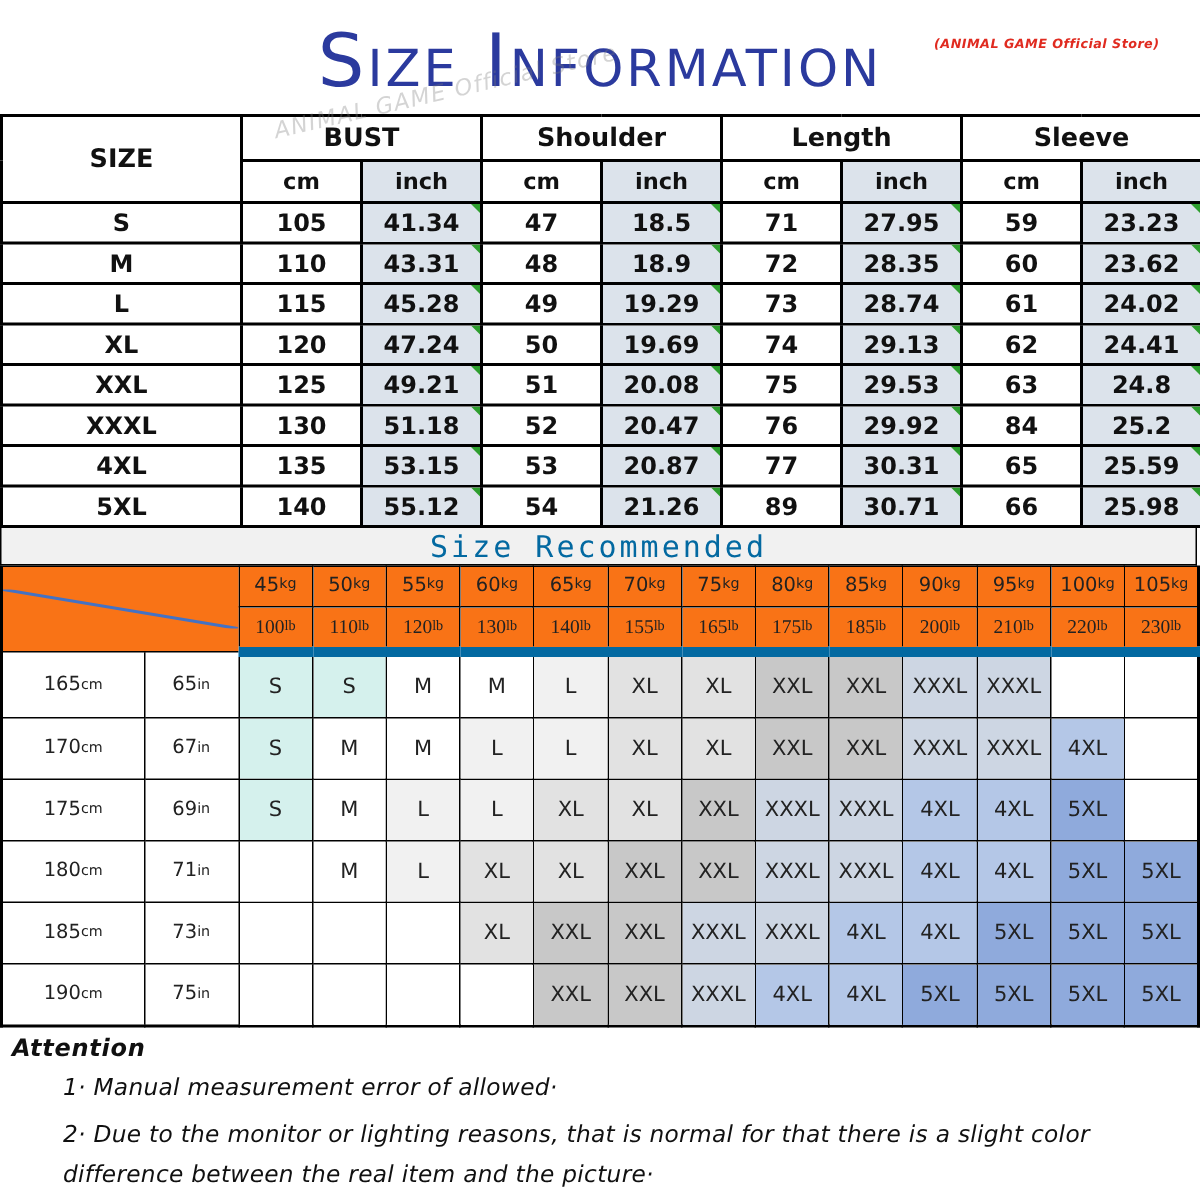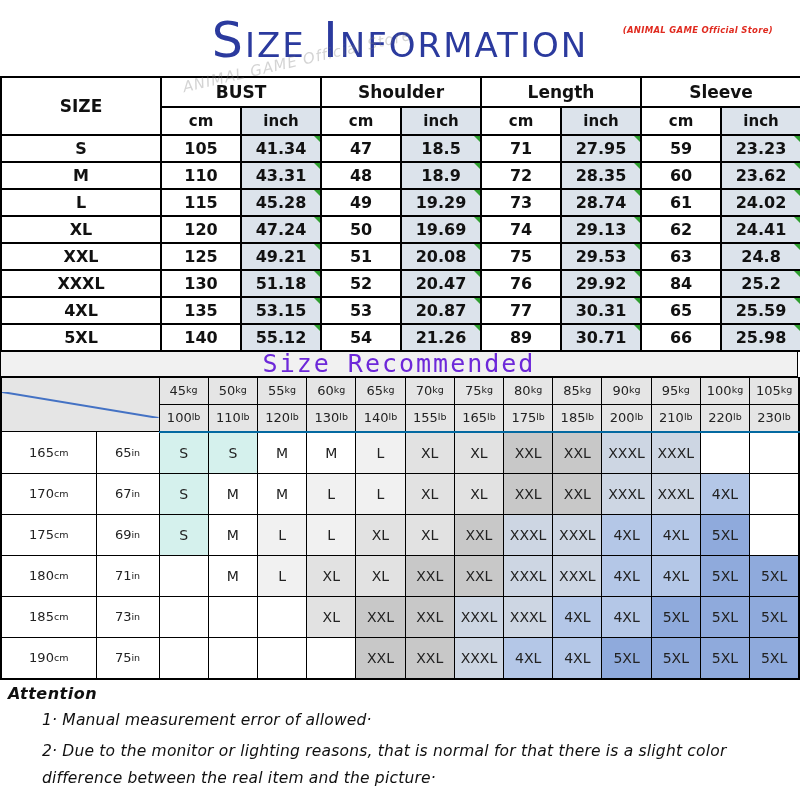--- a/index.html
+++ b/index.html
@@ -25,27 +25,27 @@
   .size-table thead tr:first-child td{height:28px;font-size:17px;}
   .size-table thead tr:last-child td{height:26px;font-size:15px;}
   .size-table tbody td{height:25px;}
   .inch-bg{background:#dce3eb;}
   .green-tr::after{content:"";position:absolute;top:0;right:0;width:0;height:0;
                    border-top:6px solid #2e9e2e;border-left:6px solid transparent;}
 
   
   .banner{width:796px;height:24px;border:1px solid #000;border-top:none;background:#f1f1f1;
           display:flex;align-items:center;justify-content:center;
-          font-family:"DejaVu Sans Mono",monospace;font-size:25px;letter-spacing:2px;color:#6d28d9;}
+          font-family:"DejaVu Sans Mono",monospace;font-size:20px;letter-spacing:2px;color:#0369a1;}
 
   
   .rec-table td{border:1px solid #000;font-size:14px;color:#222;}
   .rec-table{border:2px solid #000;border-top:1px solid #000;}
-  .rec-table thead td{height:26px;font-size:13px;background:#e5e5e5;}
-  .rec-table thead tr:last-child td{border-bottom:2px solid #0369a1;}
+  .rec-table thead td{height:26px;font-size:13px;background:#f97316;}
+  .rec-table thead tr:last-child td{border-bottom:7px solid #0369a1;font-family:Liberation Serif, serif;}
   .rec-table tbody td{height:40px;}
   .rec-table .hdr-unit{font-size:9.5px;vertical-align:2px;}
   .rec-table .ht-cell{font-size:13px;}
   .rec-table .ht-cell .hdr-unit{vertical-align:1px;}
   .diag-cell{padding:0;}
   .diag-cell svg{display:block;width:100%;height:100%;}
 
   
   .notes{margin-top:4px;padding-left:8px;font-style:italic;color:#101010;}
   .notes-title{font-size:16px;font-weight:600;letter-spacing:.5px;}

